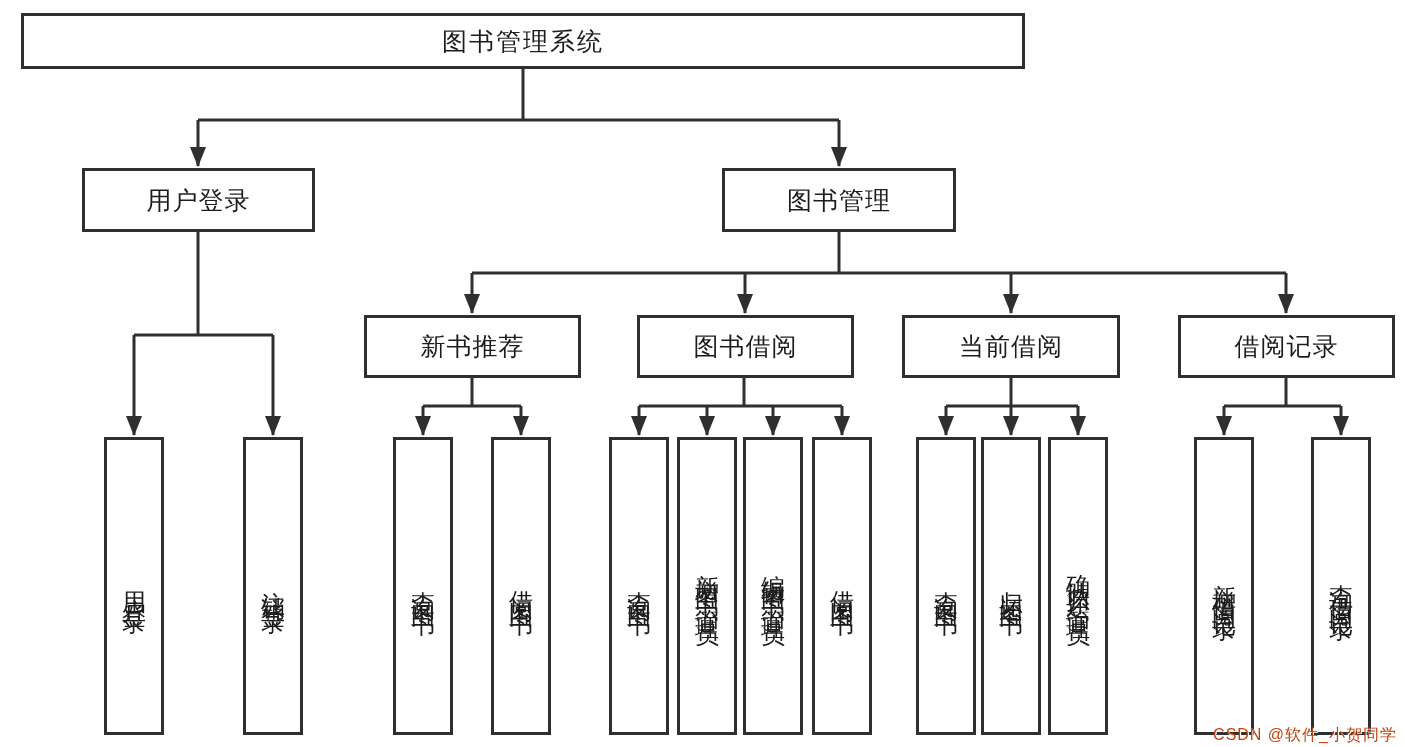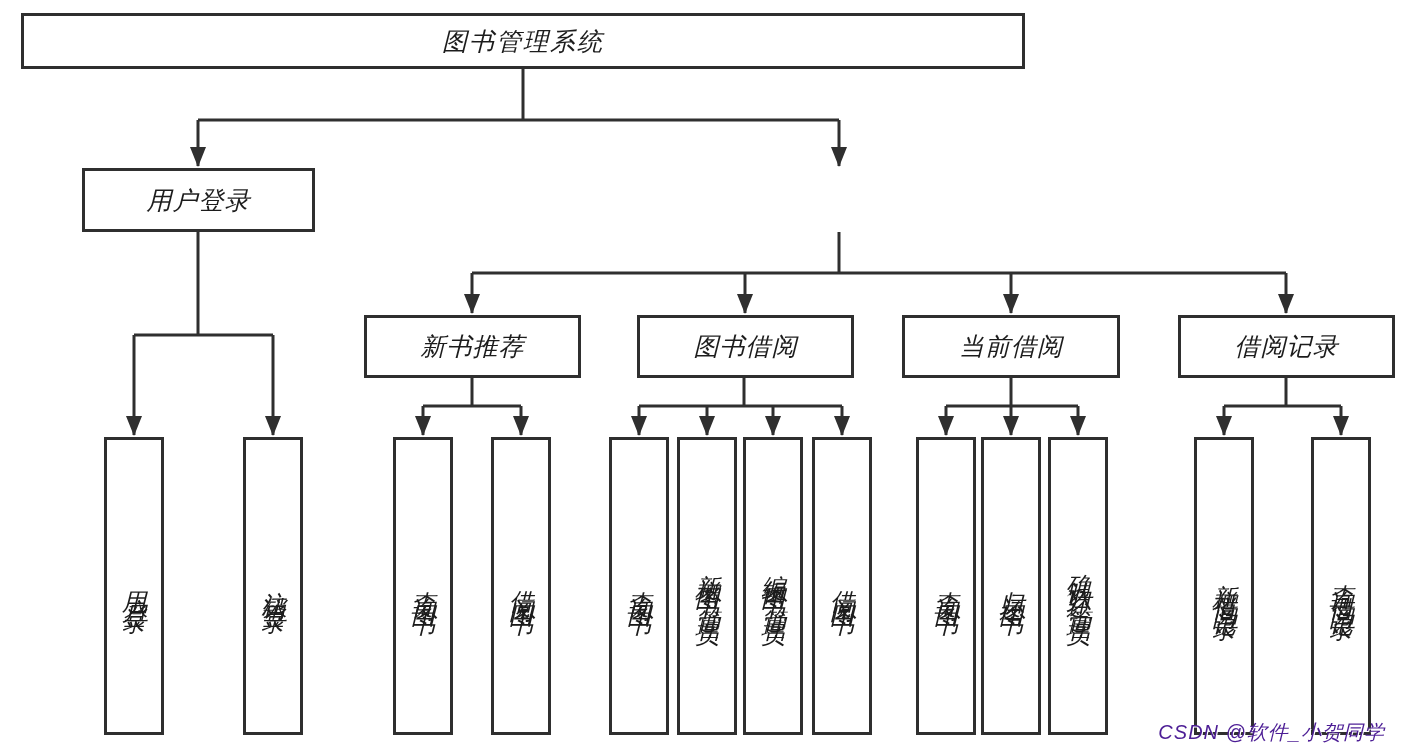--- a/index.html
+++ b/index.html
@@ -7,21 +7,20 @@
     padding: 0;
     background: #ffffff;
     font-family: "Liberation Sans", "DejaVu Sans", sans-serif;
   }
   .stage {
     position: relative;
     width: 1405px;
     height: 747px;
     background: #ffffff;
     overflow: hidden;
-    font-style: italic;
   }
   .wires {
     position: absolute;
     left: 0;
     top: 0;
     width: 1405px;
     height: 747px;
     pointer-events: none;
   }
   .box {
@@ -48,24 +47,24 @@
   }
   .box.leaf span {
     writing-mode: vertical-rl;
     text-orientation: mixed;
     font-size: 24px;
     letter-spacing: 7px;
     line-height: 1;
   }
   .watermark {
     position: absolute;
-    right: 20px;
+    right: 8px;
     bottom: 1px;
-    font-size: 20px;
-    color: #4c1d95;
+    font-size: 16px;
+    color: #c2410c;
     letter-spacing: 1px;
     text-shadow: 1px 1px 0 #ffffff;
     z-index: 5;
     white-space: nowrap;
   }
 </style>
 </head>
 <body>
 
 <div class="stage">
@@ -120,20 +119,23 @@
     </g>
   </svg>
 
   <div class="box root-box" style="left:21px; top:13px; width:1004px; height:56px">
     <span>图书管理系统</span>
   </div>
 
   <div class="box lvl" style="left:82px; top:168px; width:233px; height:64px">
     <span>用户登录</span>
   </div>
+  <div class="box lvl" style="left:722px; top:168px; width:234px; height:64px">
+    <span>图书管理</span>
+  </div>
 
   <div class="box lvl" style="left:364px; top:315px; width:217px; height:63px">
     <span>新书推荐</span>
   </div>
   <div class="box lvl" style="left:637px; top:315px; width:217px; height:63px">
     <span>图书借阅</span>
   </div>
   <div class="box lvl" style="left:1178px; top:315px; width:217px; height:63px">
     <span>借阅记录</span>
   </div>

